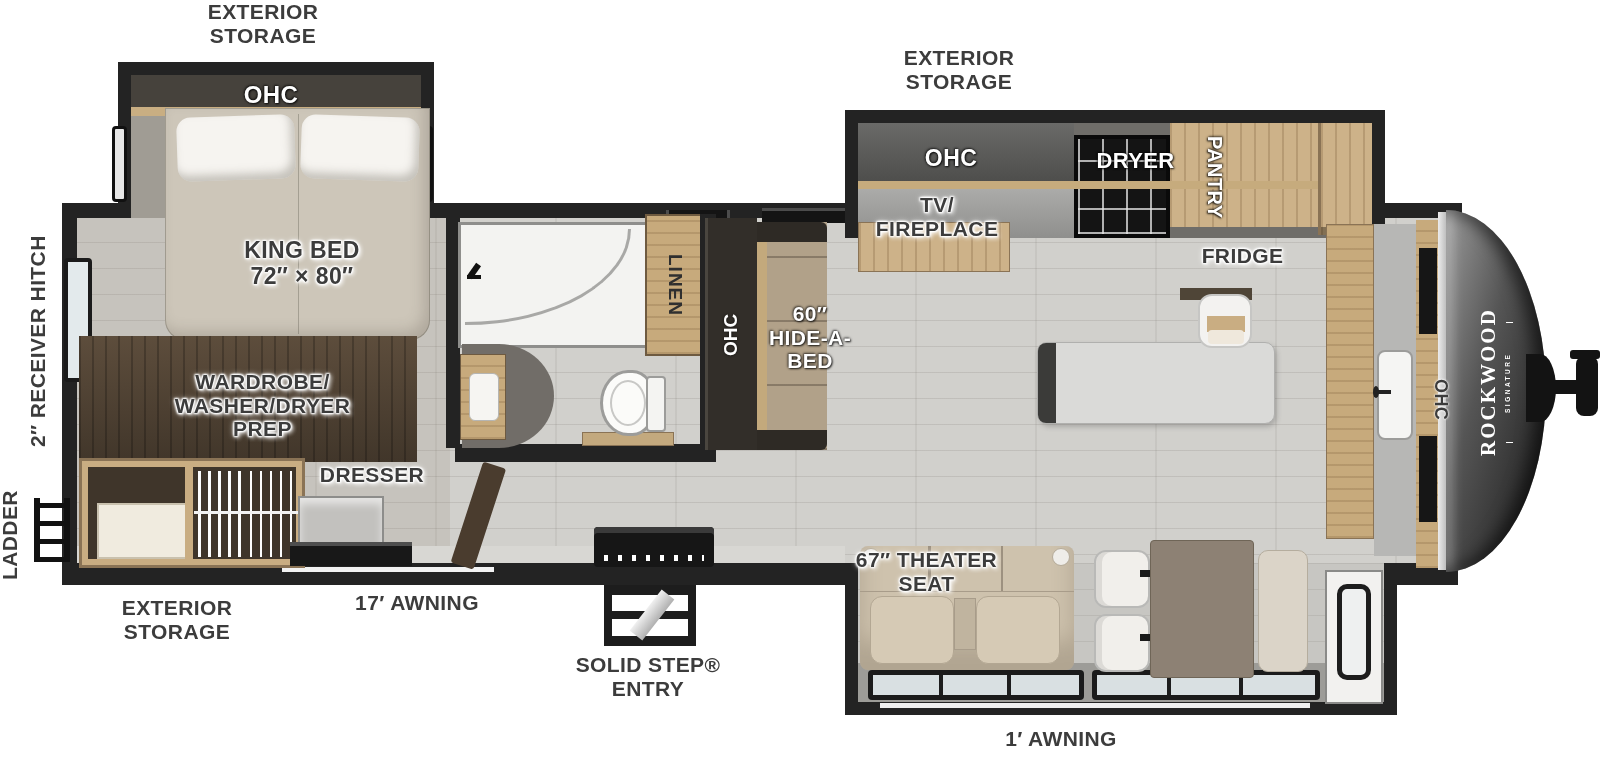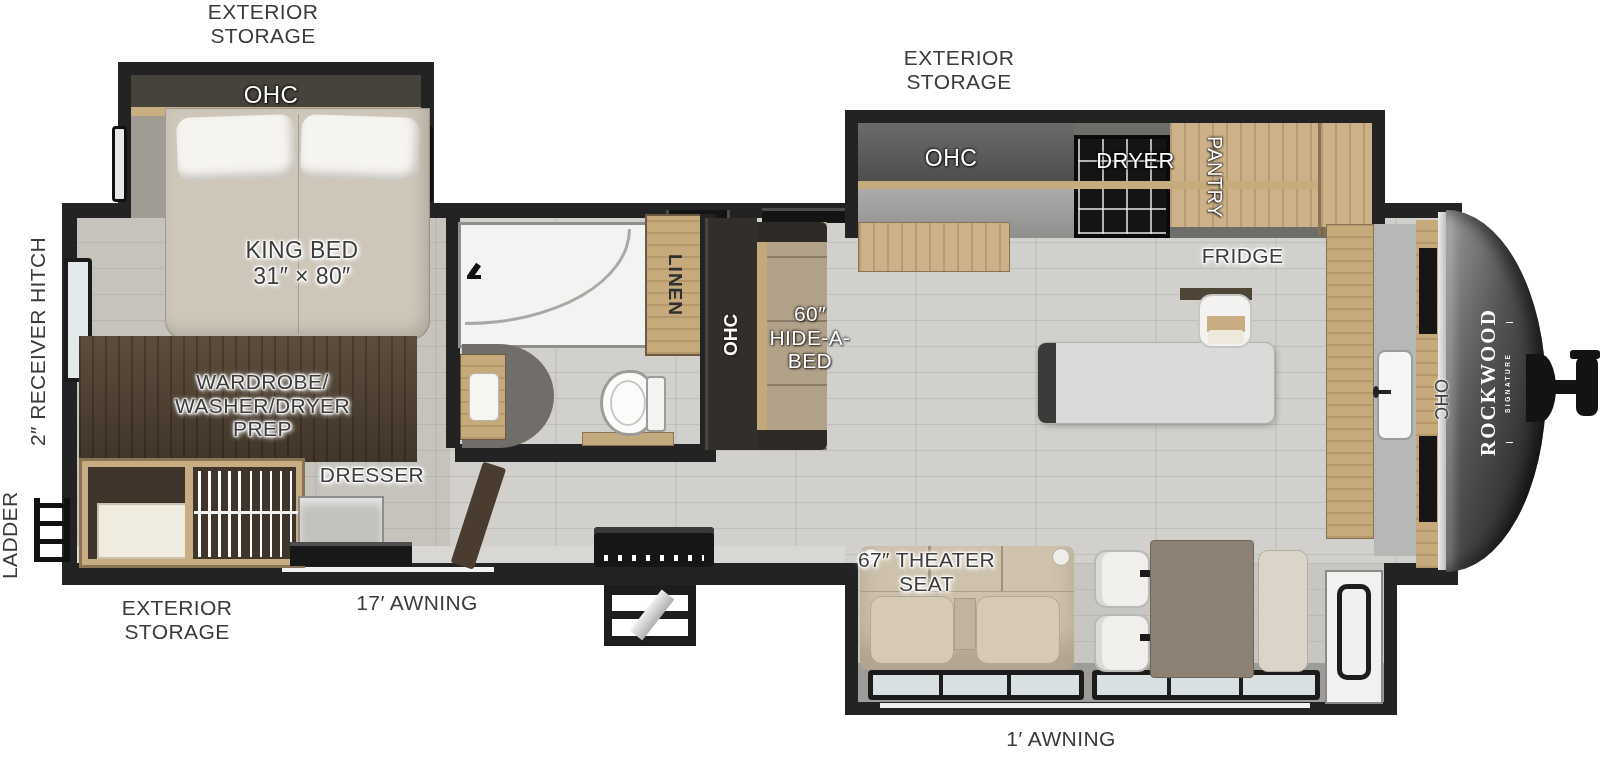--- a/index.html
+++ b/index.html
@@ -1,20 +1,20 @@
 <!DOCTYPE html>
 <html><head>
 <meta charset="utf-8">
 <style>
   html,body{margin:0;padding:0;background:#fff;}
   #canvas{position:relative;width:1600px;height:758px;background:#ffffff;overflow:hidden;
           font-family:"Liberation Sans",sans-serif;}
   #canvas div{position:absolute;box-sizing:border-box;}
   
-  .lbl{font-weight:normal;color:#3c3c3c;text-align:center;line-height:1.12;white-space:pre-line;
+  .lbl{font-weight:bold;color:#3c3c3c;text-align:center;line-height:1.12;white-space:pre-line;
        letter-spacing:.4px;font-size:21px;
        text-shadow:-1px -1px 2px #fff,1px -1px 2px #fff,-1px 1px 2px #fff,1px 1px 2px #fff,0 0 6px #fff,2px 2px 4px rgba(255,255,255,.95);}
   .lbl.white{color:#fff;text-shadow:0 0 3px rgba(0,0,0,.65),1px 1px 2px rgba(0,0,0,.75),-1px -1px 2px rgba(0,0,0,.45);}
   .vup{writing-mode:vertical-rl;transform:rotate(180deg);}
   .vdown{writing-mode:vertical-rl;}
   
   .wall{background:#232323;}
   .floor{background-color:#d1d0cc;
     background-image:repeating-linear-gradient(180deg,rgba(110,105,98,.17) 0 1.5px,transparent 1.5px 26px),
                      repeating-linear-gradient(90deg,rgba(110,105,98,.10) 0 2px,transparent 2px 120px);}
@@ -202,34 +202,38 @@
   <div style="left:34px;top:498px;width:36px;height:64px;border-left:6px solid #111;border-right:6px solid #111;background:repeating-linear-gradient(0deg,#111 0 5px,transparent 5px 18px);"></div>
 
   <div class="lbl" style="left:188px;top:0px;width:150px;">EXTERIOR
 STORAGE</div>
   <div class="lbl" style="left:879px;top:46px;width:160px;">EXTERIOR
 STORAGE</div>
   <div class="lbl" style="left:102px;top:596px;width:150px;">EXTERIOR
 STORAGE</div>
   <div class="lbl" style="left:327px;top:591px;width:180px;">17′ AWNING</div>
   <div class="lbl" style="left:981px;top:727px;width:160px;">1′ AWNING</div>
+  <div class="lbl" style="left:558px;top:653px;width:180px;">SOLID STEP®
+ENTRY</div>
   <div class="lbl vup" style="left:22px;top:212px;width:32px;height:258px;line-height:32px;">2″ RECEIVER HITCH</div>
   <div class="lbl vup" style="left:-5px;top:470px;width:30px;height:130px;line-height:30px;">LADDER</div>
 
   <div class="lbl white" style="left:216px;top:82px;width:110px;font-size:24px;">OHC</div>
   <div class="lbl" style="left:212px;top:238px;width:180px;font-size:23px;">KING BED
-31″ × 80″</div>
+72″ × 80″</div>
   <div class="lbl" style="left:150px;top:370px;width:225px;">WARDROBE/
 WASHER/DRYER
 PREP</div>
   <div class="lbl" style="left:307px;top:463px;width:130px;">DRESSER</div>
 
   <div class="lbl white" style="left:750px;top:302px;width:120px;">60″
 HIDE-A-
 BED</div>
+  <div class="lbl" style="left:852px;top:193px;width:170px;">TV/
+FIREPLACE</div>
 
   <div class="lbl white" style="left:906px;top:146px;width:90px;font-size:23px;">OHC</div>
   <div class="lbl white" style="left:1078px;top:149px;width:115px;font-size:22px;">DRYER</div>
   <div class="lbl white vdown" style="left:1202px;top:126px;width:26px;height:102px;font-size:20px;line-height:26px;">PANTRY</div>
   <div class="lbl" style="left:1180px;top:244px;width:125px;">FRIDGE</div>
 
   <div class="lbl" style="left:834px;top:548px;width:185px;">67″ THEATER
 SEAT</div>
 
   <div class="lbl vdown" style="left:1428px;top:360px;width:26px;height:80px;font-size:18px;line-height:26px;text-shadow:0 0 2px #fff,0 0 3px #fff;">OHC</div>

